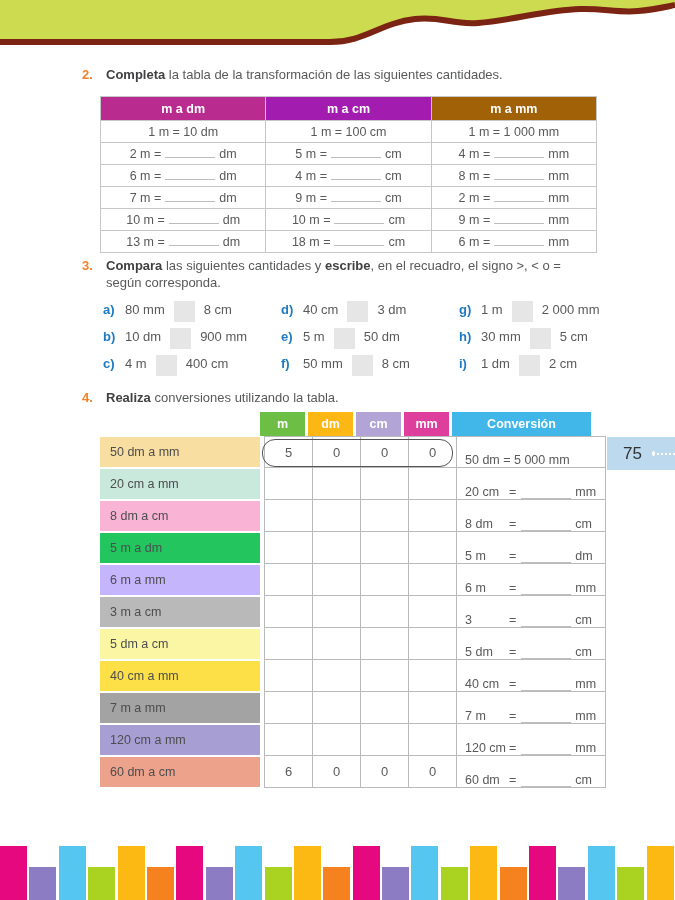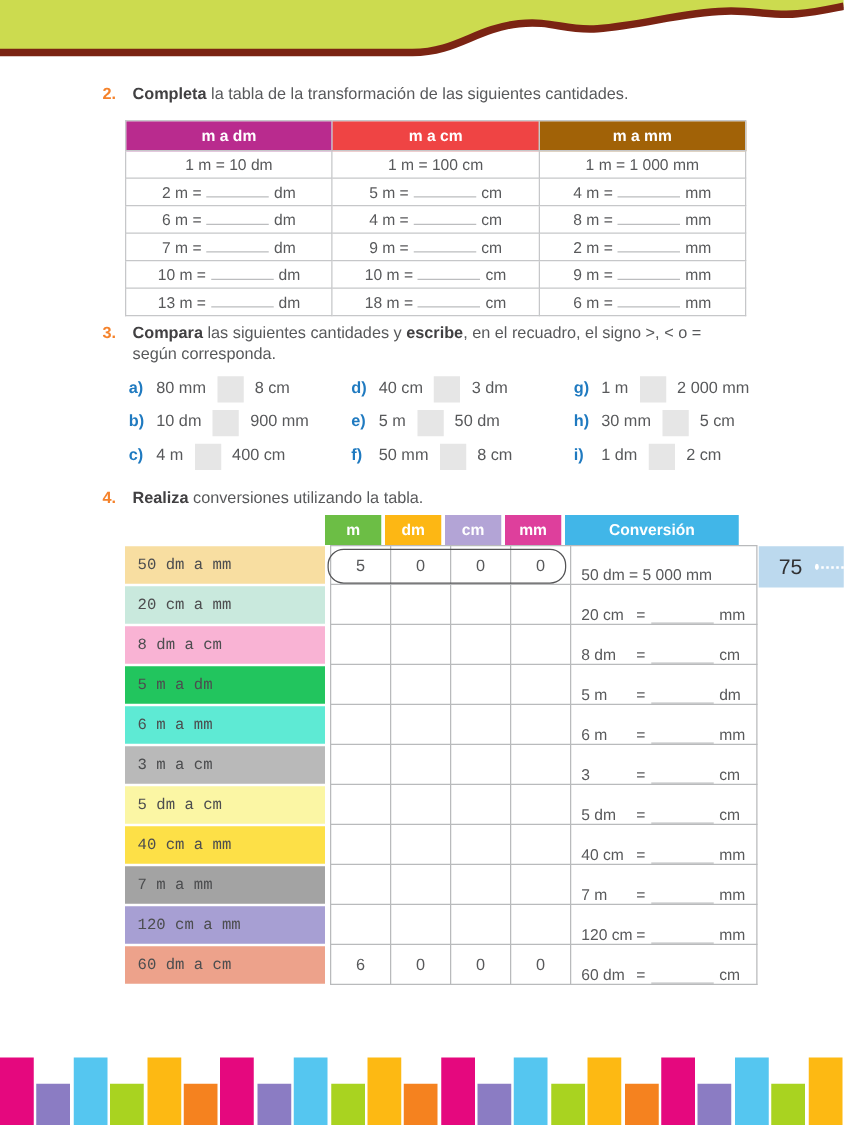--- a/index.html
+++ b/index.html
@@ -30,21 +30,21 @@
   .ex3-left{margin-left:2px;}
   
   .t4{position:absolute;left:100px;top:412px;width:497px;}
   .t4-header{display:flex;height:24px;margin-left:160px;}
   .t4-uh{width:45px;margin-right:3px;color:#fff;font-size:12.5px;font-weight:bold;
     display:flex;align-items:center;justify-content:center;flex:none;}
   .t4-ch{width:139px;color:#fff;font-size:12.5px;font-weight:bold;
     display:flex;align-items:center;justify-content:center;flex:none;}
   .t4-row{display:flex;height:32px;position:relative;}
   .t4-label{width:150px;margin-right:4px;padding-left:10px;display:flex;align-items:center;
-    font-size:12.5px;color:#4c4d4f;flex:none;margin-top:1px;margin-bottom:1px;font-family:Liberation Mono, monospace;}
+    font-size:12.5px;color:#4c4d4f;flex:none;margin-top:1px;margin-bottom:1px;}
   .t4-digit{width:47px;border-left:1px solid #b9babc;border-bottom:1px solid #b9babc;
     display:flex;align-items:center;justify-content:center;font-size:13px;color:#58595b;flex:none;}
   .t4-conv{width:140px;border-left:1px solid #b9babc;border-right:1px solid #b9babc;border-bottom:1px solid #b9babc;
     display:flex;align-items:flex-end;padding-left:8px;font-size:12.5px;color:#58595b;flex:none;}
   .t4-row.first .t4-digit,.t4-row.first .t4-conv{border-top:1px solid #b9babc;}
   .t4-q{display:inline-block;width:44px;flex:none;}
   .t4-eq{margin-right:1px;}
   .t4-oval{position:absolute;left:162px;top:3px;width:189px;height:26px;
     border:1.4px solid #545456;border-radius:13px;pointer-events:none;}
   
@@ -72,21 +72,21 @@
 
 <div class="ex-heading" style="left:82px;top:66px;width:515px;">
   <span class="ex-num">2.</span>
   <span class="ex-text" id="ex2-lead"><b>Completa</b><span> la tabla de la transformación de las siguientes cantidades.</span></span>
 </div>
 
 <table class="t2">
   <thead>
       <tr id="t2-head">
         <th style="background: rgb(185, 43, 142);">m a dm</th>
-        <th style="background: #ef4444;">m a cm</th>
+        <th style="background: #a21caf;">m a cm</th>
         <th style="background: #a16207;">m a mm</th>
       </tr>
     </thead>
   <tbody id="t2-body">
       <tr>
         <td>1 m = 10 dm</td>
         <td>1 m = 100 cm</td>
         <td>1 m = 1 000 mm</td>
       </tr>
       <tr>
@@ -236,21 +236,21 @@
         <div class="t4-digit"></div>
         <div class="t4-digit"></div>
         <div class="t4-conv">
           <span class="t4-q">5 m</span>
           <span class="t4-eq">=</span>
           <span class="blankline"></span>
           <span>dm</span>
         </div>
       </div>
       <div class="t4-row">
-        <div class="t4-label" style="background: #5eead4;">6 m a mm</div>
+        <div class="t4-label" style="background: #c4b5fd;">6 m a mm</div>
         <div class="t4-digit"></div>
         <div class="t4-digit"></div>
         <div class="t4-digit"></div>
         <div class="t4-digit"></div>
         <div class="t4-conv">
           <span class="t4-q">6 m</span>
           <span class="t4-eq">=</span>
           <span class="blankline"></span>
           <span>mm</span>
         </div>

